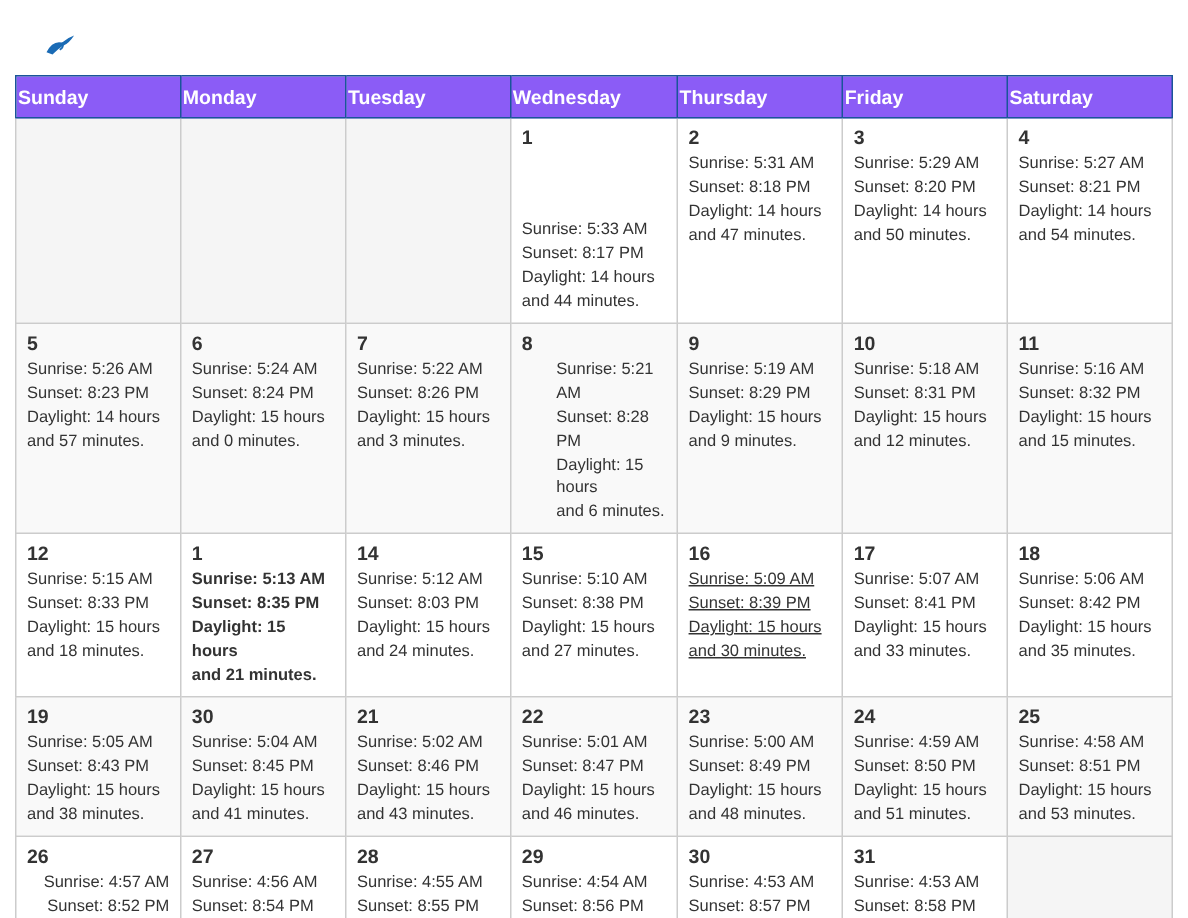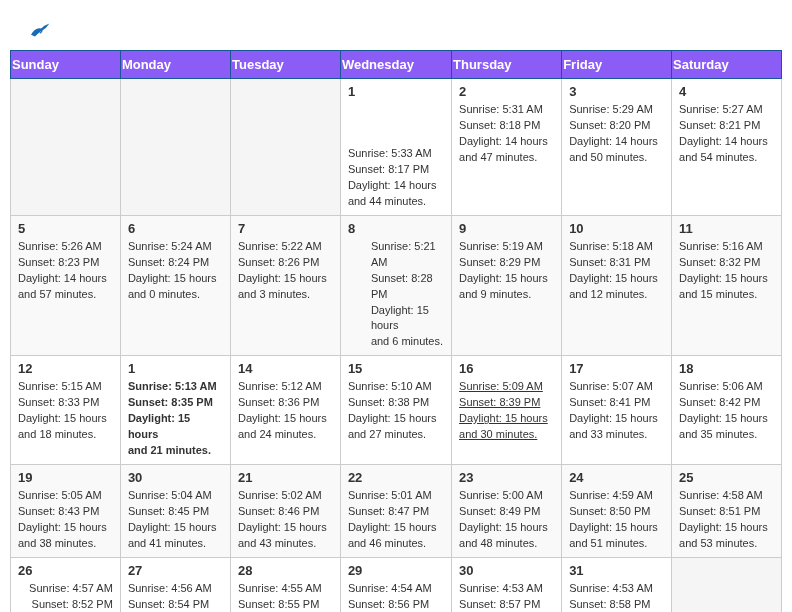--- a/index.html
+++ b/index.html
@@ -223,21 +223,21 @@
         <td>
           <span class="day-number">1</span>
           <div class="day-info" style="white-space: pre-line; font-weight: bold;">Sunrise: 5:13 AM
 Sunset: 8:35 PM
 Daylight: 15 hours
 and 21 minutes.</div>
         </td>
         <td>
           <span class="day-number">14</span>
           <div class="day-info" style="white-space: pre-line;">Sunrise: 5:12 AM
-Sunset: 8:36 PM
+Sunset: 8:03 PM
 Daylight: 15 hours
 and 24 minutes.</div>
         </td>
         <td>
           <span class="day-number">15</span>
           <div class="day-info" style="white-space: pre-line;">Sunrise: 5:10 AM
 Sunset: 8:38 PM
 Daylight: 15 hours
 and 27 minutes.</div>
         </td>

